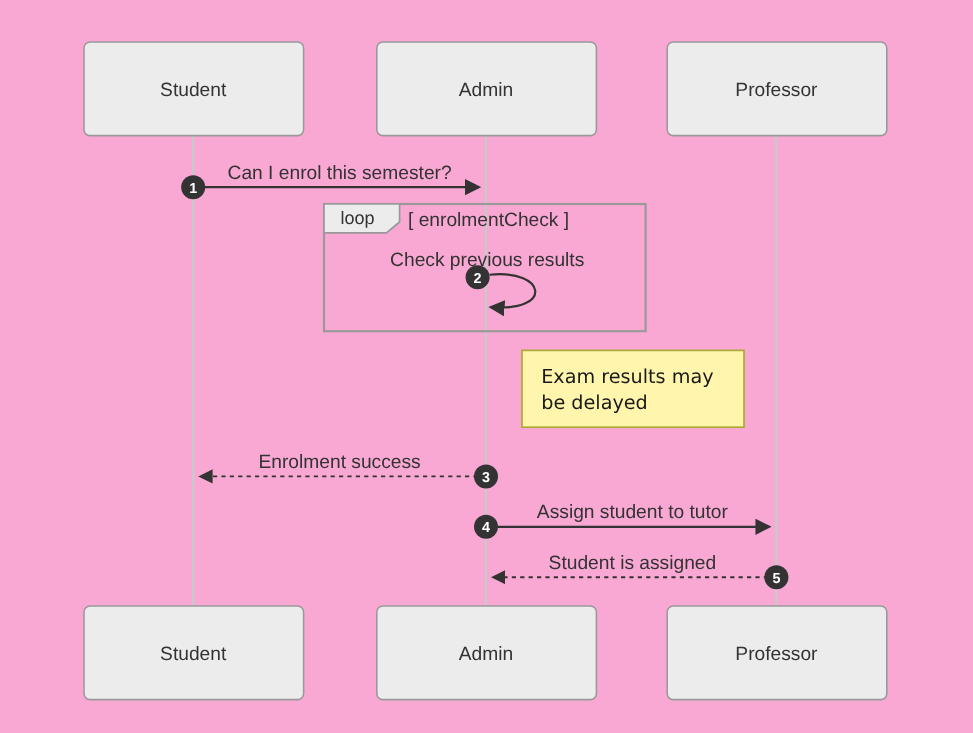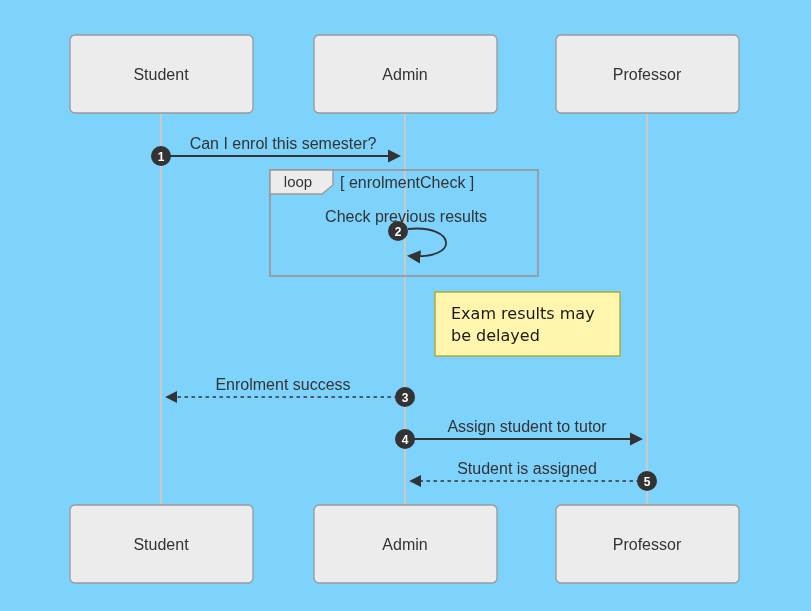--- a/index.html
+++ b/index.html
@@ -5,21 +5,21 @@
   html, body {
     margin: 0;
     padding: 0;
     background: #ffffff;
     font-family: "Liberation Sans", sans-serif;
   }
   .stage {
     position: relative;
     width: 811px;
     height: 611px;
-    background: #7dd3fc;
+    background: #f9a8d4;
     overflow: hidden;
   }
   svg { display: block; }
   .actor-rect {
     fill: #ececec;
     stroke: #999999;
     stroke-width: 1.3;
   }
   .actor-label {
     fill: #333333;

